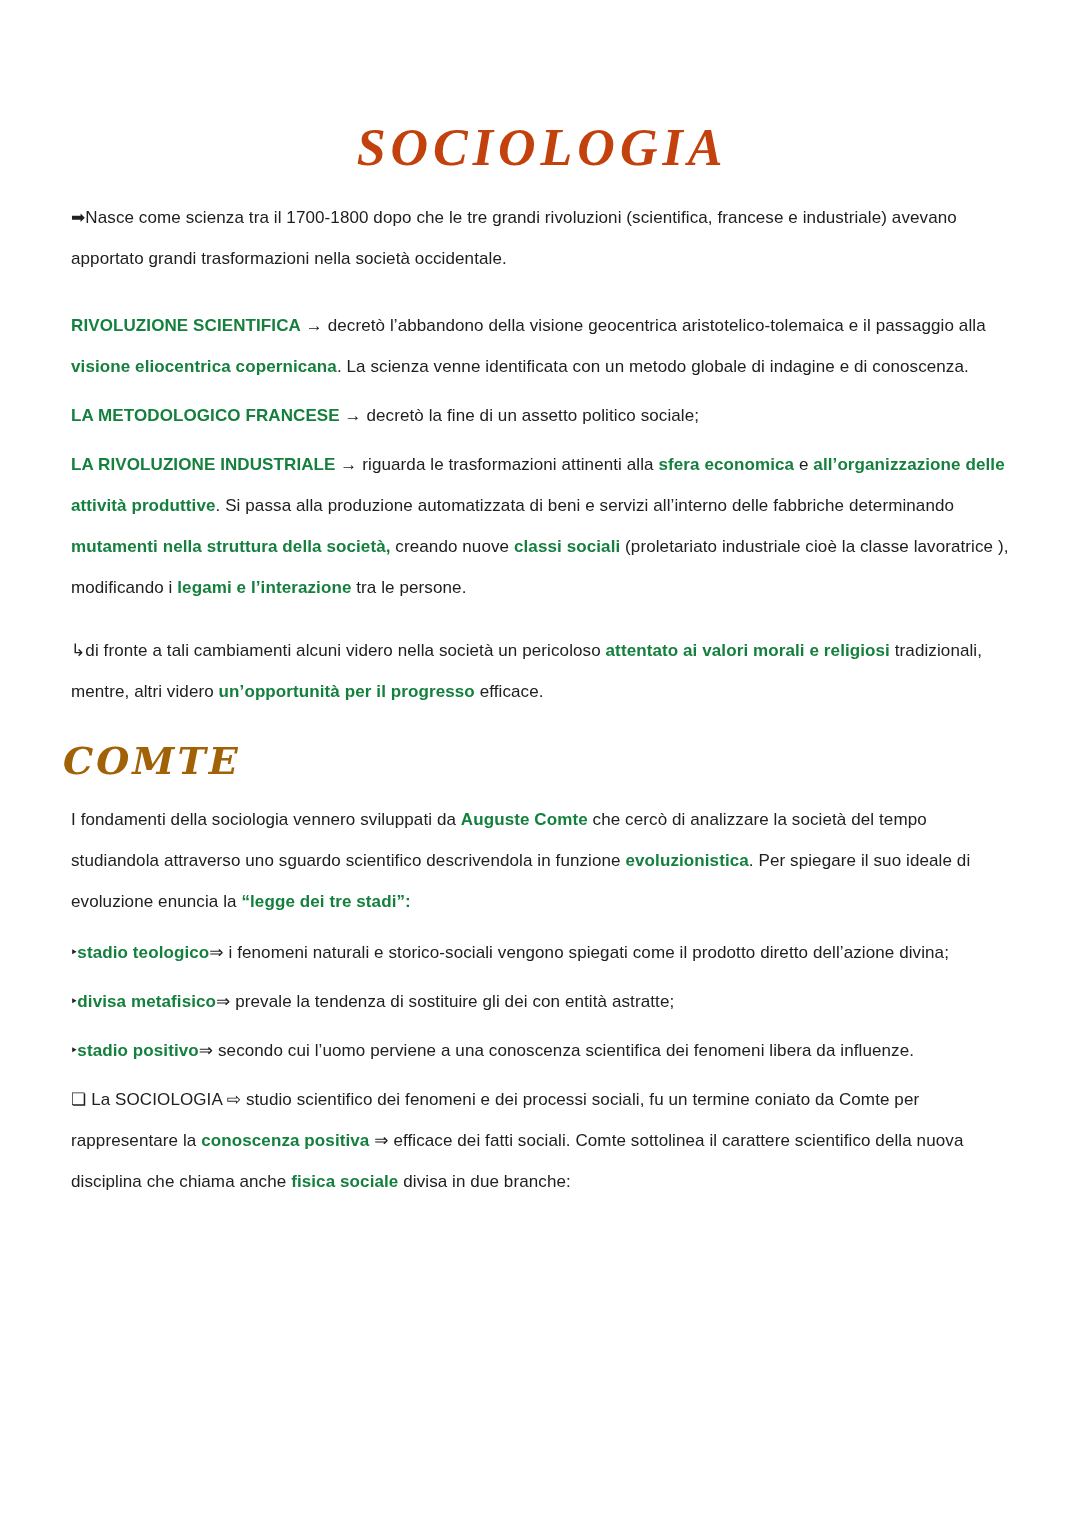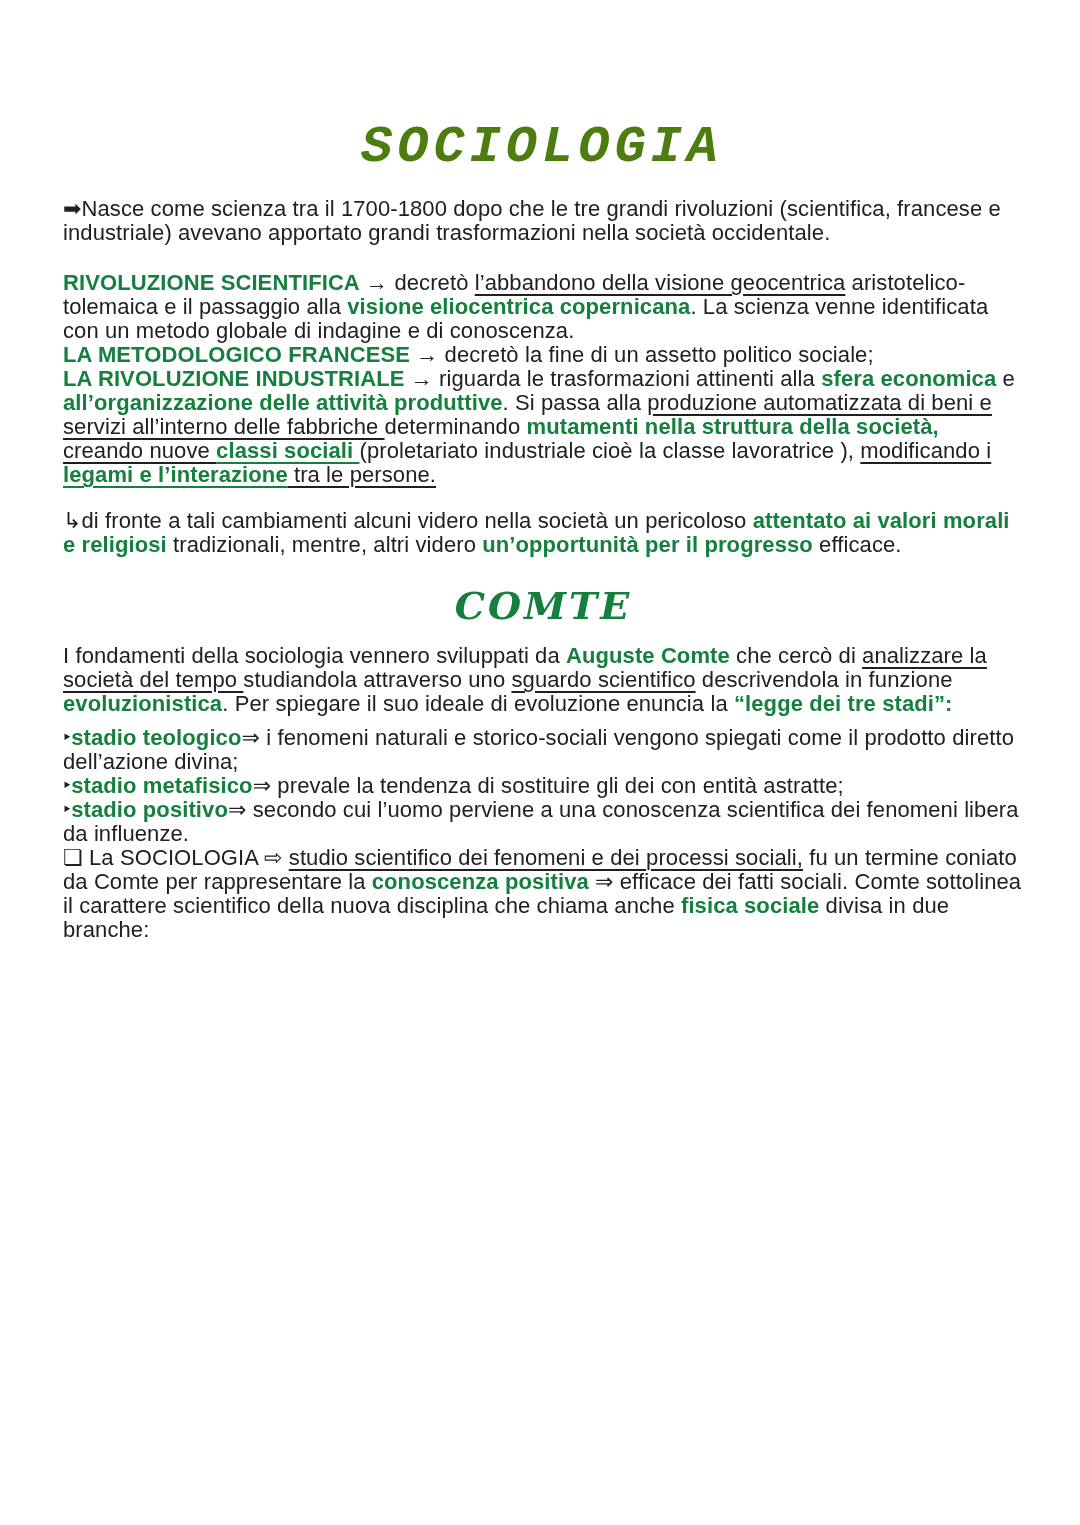--- a/index.html
+++ b/index.html
@@ -9,49 +9,48 @@
     background: #ffffff;
     box-sizing: border-box;
     overflow: hidden;
     font-family: "Liberation Sans", sans-serif;
     color: #1c1c1c;
   }
   .content {
     padding: 0 56px 0 63px;
   }
   .doc-title {
-    font-family: Liberation Mono, monospace;
+    font-family: Liberation Serif, serif;
     font-style: italic;
     font-weight: 700;
     font-size: 52px;
     letter-spacing: 5px;
     text-align: center;
-    color: #4d7c0f;
+    color: #c2410c;
     margin: 118px 0 20px 4px;
   }
   .section-title {
     font-family: "DejaVu Serif", serif;
     font-style: italic;
     font-weight: 700;
     font-size: 38px;
     letter-spacing: 3px;
-    text-align: center;
-    color: #15803d;
+    text-align: left;
+    color: #a16207;
     margin: 26px 0 16px 0;
   }
   .para {
-    font-size: 22px;
-    line-height: 24px;
+    font-size: 17px;
+    line-height: 41px;
     letter-spacing: 0.1px;
-    margin: 0;
+    margin: 8px;
     color: #202020;
   }
   .para span.b { font-weight: 700; color: #15803d; }
   .para span.u {
-    text-decoration: underline;
     text-decoration-thickness: 1.5px;
     text-underline-offset: 4px;
   }
   .gap-sm { margin-top: 10px; }
   .gap    { margin-top: 22px; }
   .gap-md { margin-top: 26px; }
 </style>
 </head>
 <body>
 
@@ -68,21 +67,21 @@
     <p class="para"><span class="b">LA RIVOLUZIONE INDUSTRIALE</span><span> → riguarda le trasformazioni attinenti alla </span><span class="b">sfera economica</span><span> e </span><span class="b">all’organizzazione delle attività produttive</span><span>. Si passa alla </span><span class="u">produzione automatizzata di beni e servizi all’interno delle fabbriche </span><span>determinando </span><span class="b">mutamenti nella struttura della società,</span><span> </span><span class="u">creando nuove </span><span class="b u">classi sociali </span><span>(proletariato industriale cioè la classe lavoratrice ), </span><span class="u">modificando i </span><span class="b u">legami e l’interazione</span><span class="u"> tra le persone.</span></p>
 
     <p class="para gap"><span>↳di fronte a tali cambiamenti alcuni videro nella società un pericoloso </span><span class="b">attentato ai valori morali e religiosi</span><span> tradizionali, mentre, altri videro </span><span class="b">un’opportunità per il progresso</span><span> efficace.</span></p>
 
     <h2 class="section-title">COMTE</h2>
 
     <p class="para"><span>I fondamenti della sociologia vennero sviluppati da </span><span class="b">Auguste Comte</span><span> che cercò di </span><span class="u">analizzare la società del tempo </span><span>studiandola attraverso uno </span><span class="u">sguardo scientifico</span><span> descrivendola in funzione </span><span class="b">evoluzionistica</span><span>. Per spiegare il suo ideale di evoluzione enuncia la </span><span class="b">“legge dei tre stadi”:</span></p>
 
     <p class="para gap-sm"><span>‣</span><span class="b">stadio teologico</span><span>⇒ i fenomeni naturali e storico-sociali vengono spiegati come il prodotto diretto dell’azione divina;</span></p>
 
-    <p class="para"><span>‣</span><span class="b">stadio metafisico</span><span>⇒ prevale la tendenza di sostituire gli dei con entità astratte;</span></p>
+    <p class="para"><span>‣</span><span class="b">divisa metafisico</span><span>⇒ prevale la tendenza di sostituire gli dei con entità astratte;</span></p>
 
     <p class="para"><span>‣</span><span class="b">stadio positivo</span><span>⇒ secondo cui l’uomo perviene a una conoscenza scientifica dei fenomeni libera da influenze.</span></p>
 
 
 
     <p class="para"><span>❏ La SOCIOLOGIA ⇨ </span><span class="u">studio scientifico dei fenomeni e dei processi sociali,</span><span> fu un termine coniato da Comte per rappresentare la </span><span class="b">conoscenza positiva</span><span> ⇒ efficace dei fatti sociali. Comte sottolinea il carattere scientifico della nuova disciplina che chiama anche </span><span class="b">fisica sociale</span><span> divisa in due branche:</span></p>
 
 
   </div>
 </div>

